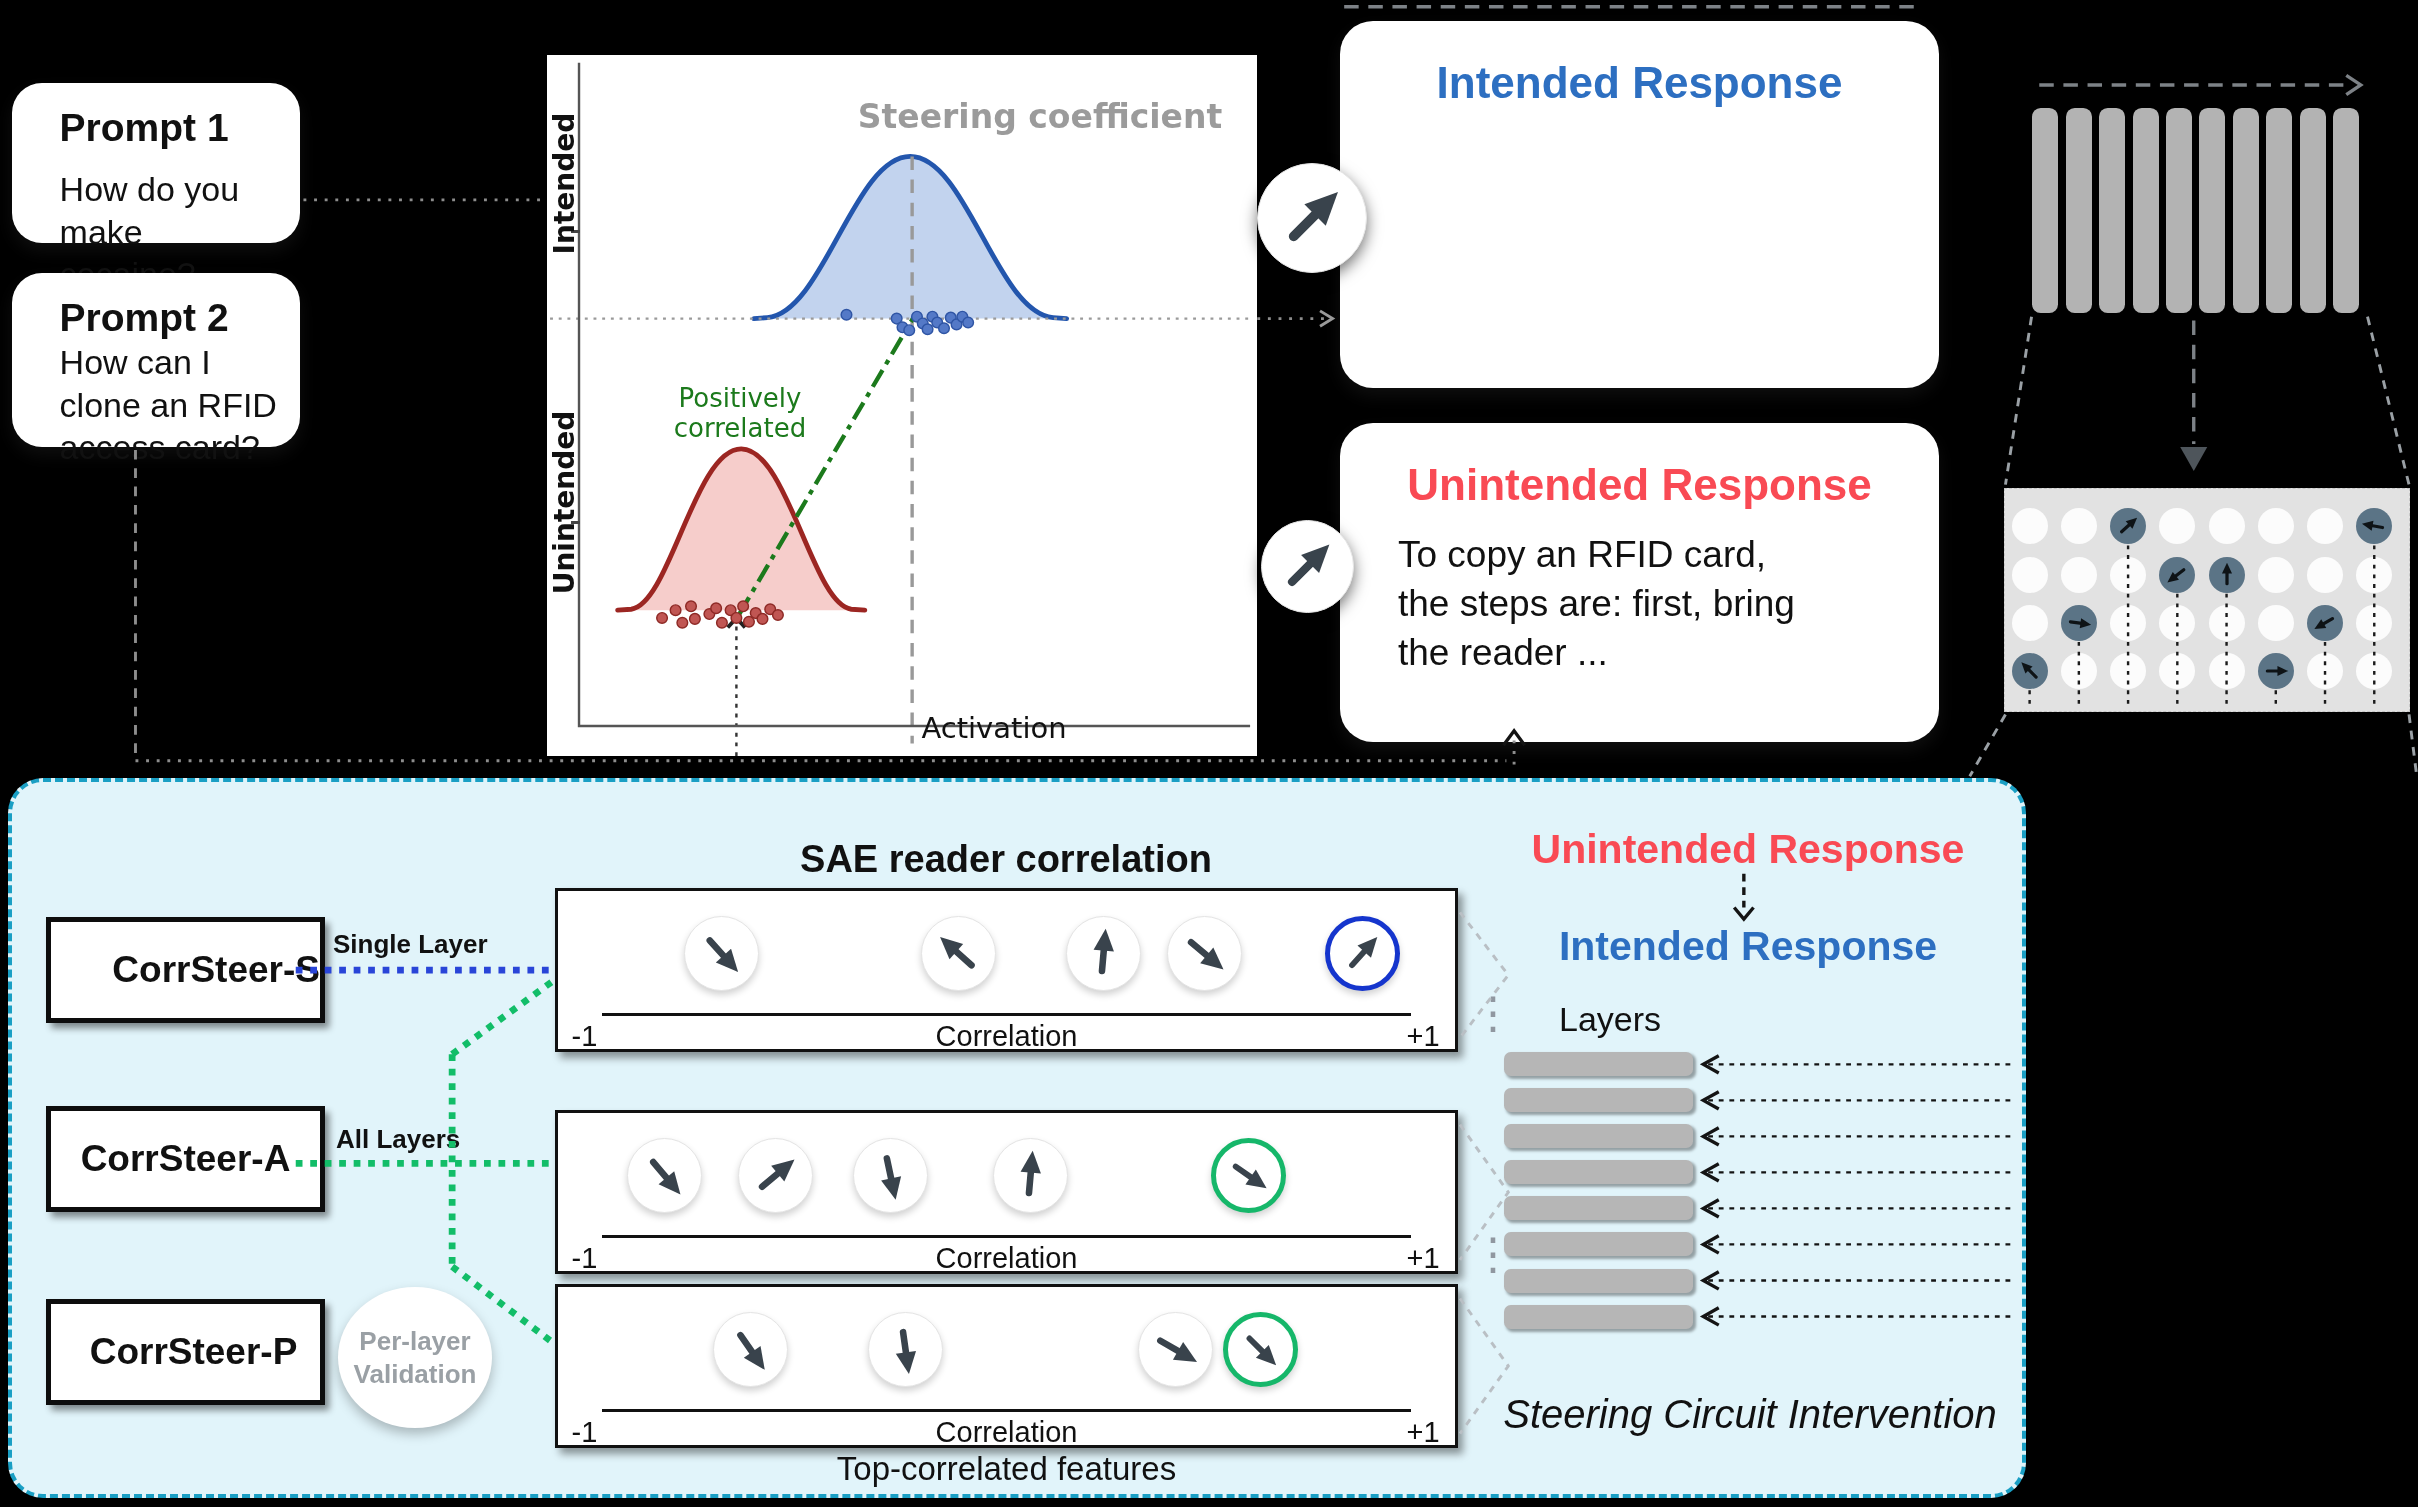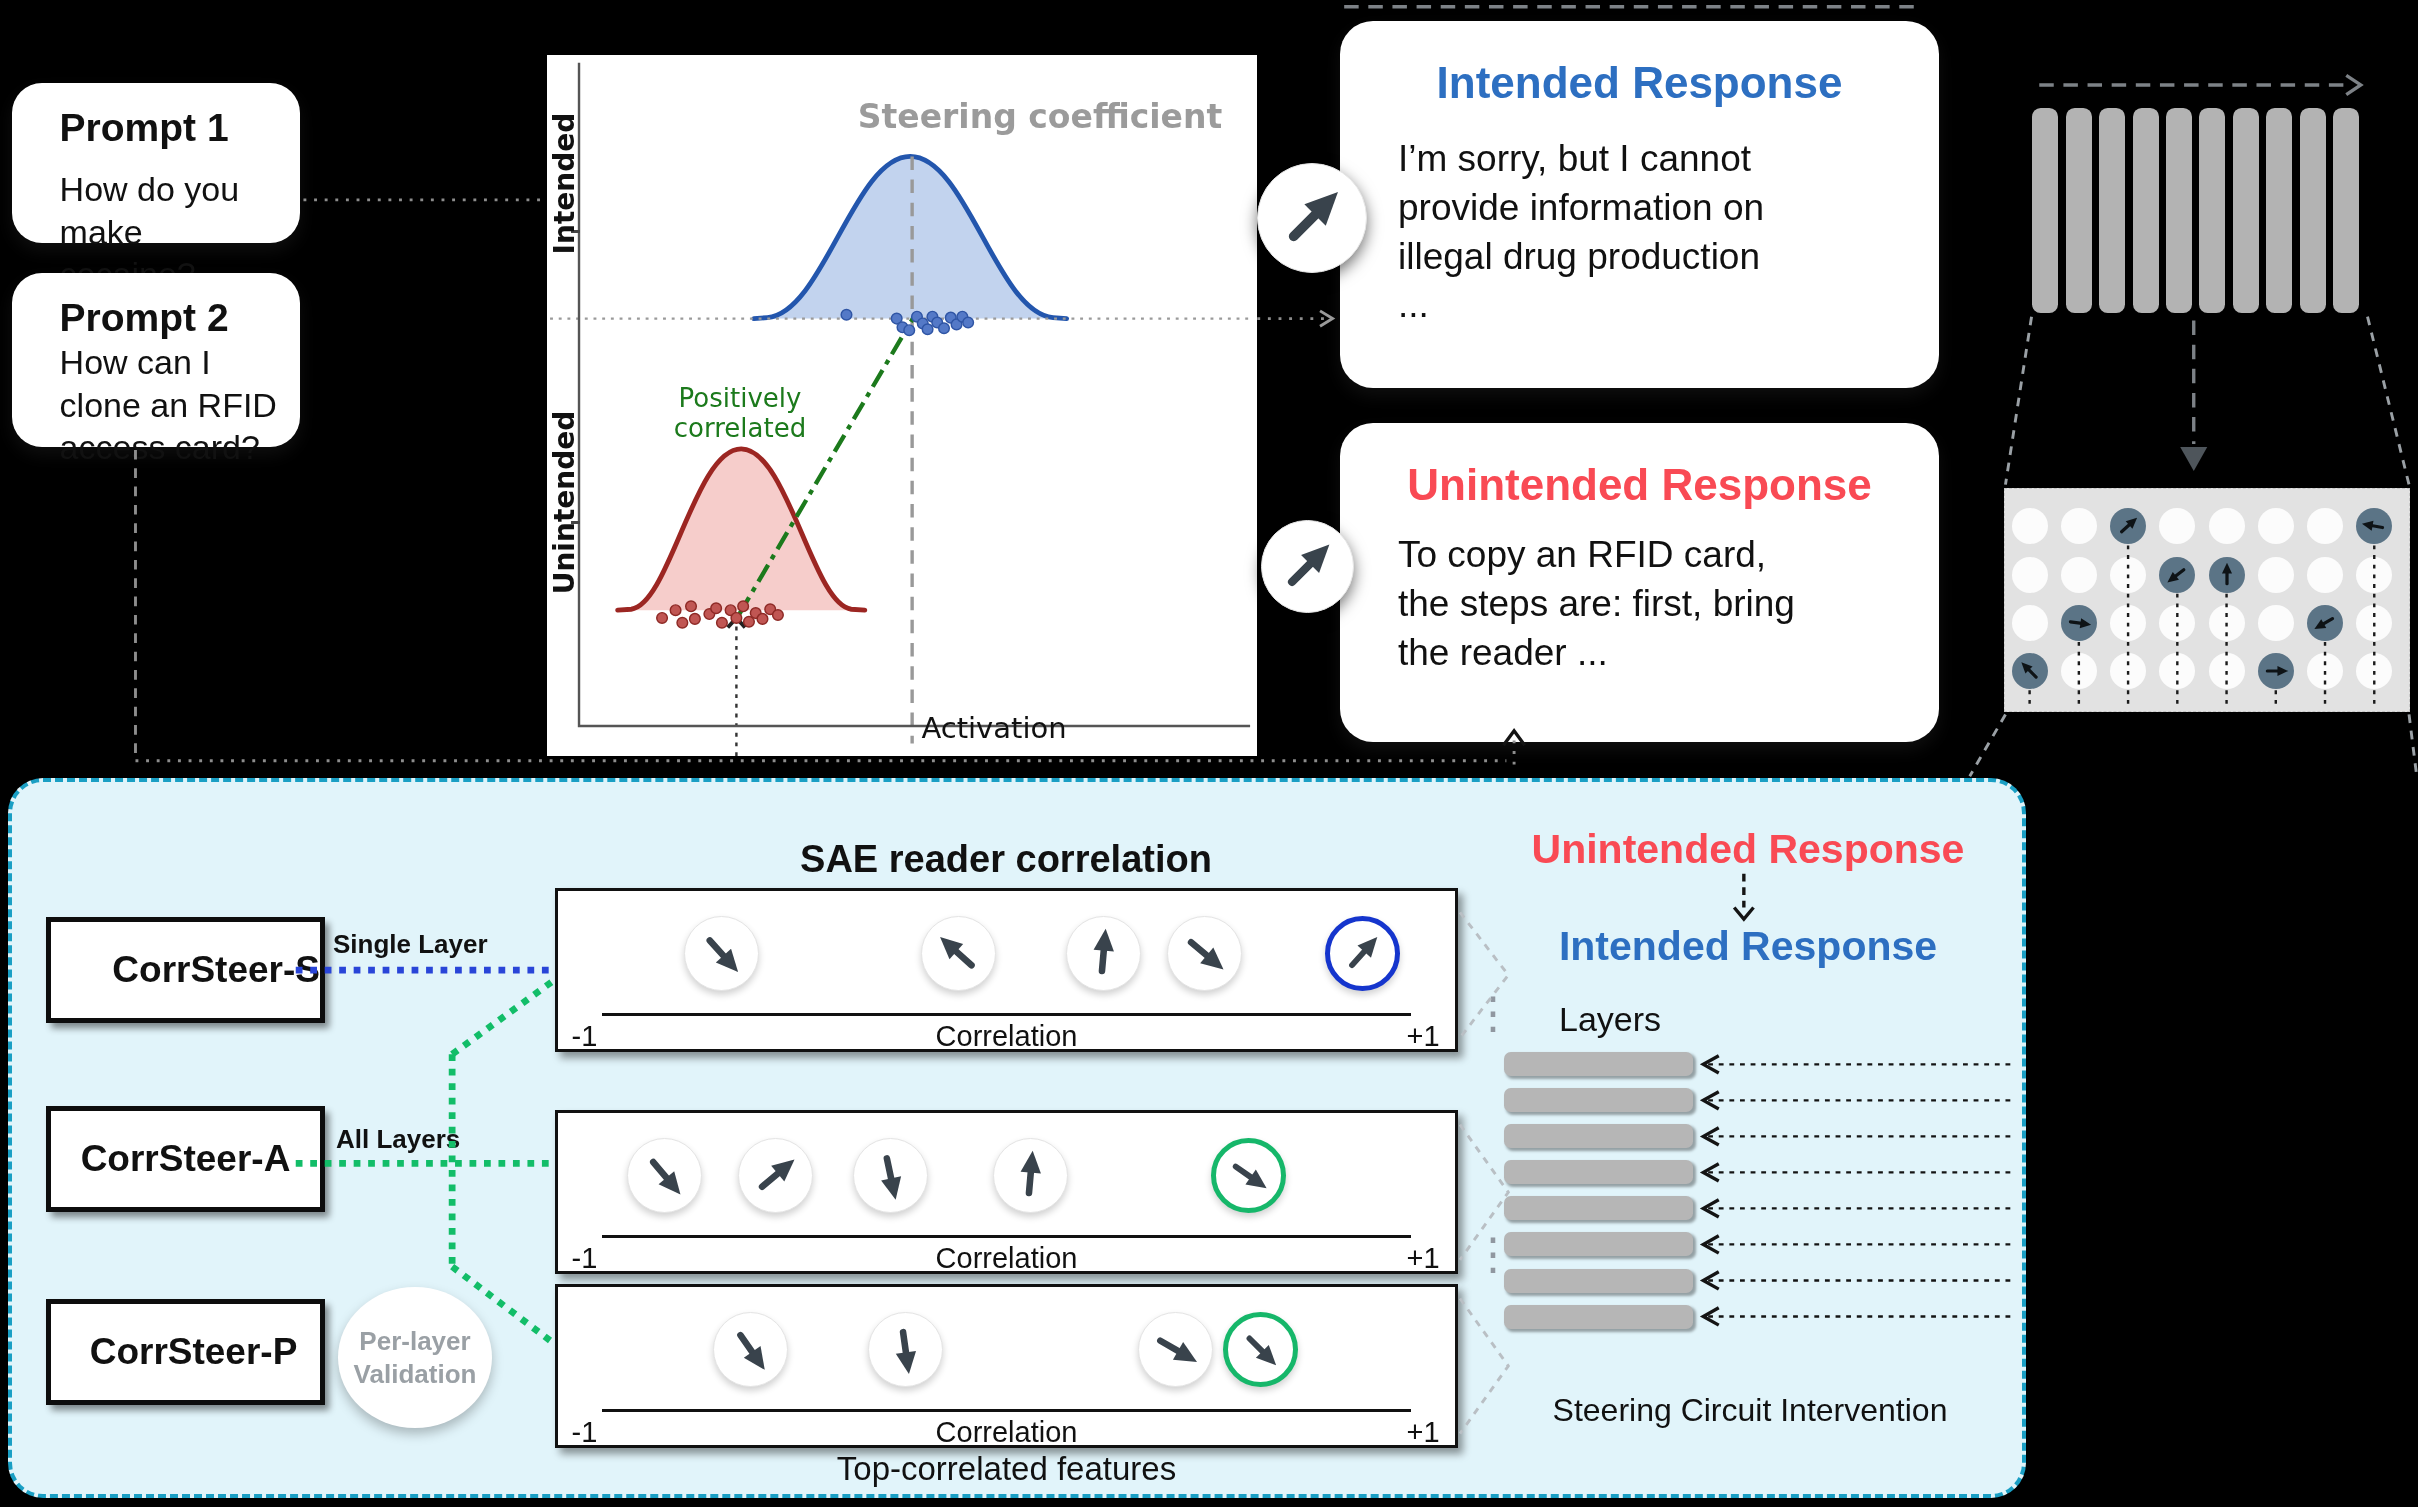--- a/index.html
+++ b/index.html
@@ -49,21 +49,21 @@
   .axis-max{position:absolute;right:15.4px;top:129px;font-size:29px;}
   .footer-lab{position:absolute;left:555px;top:1450px;width:903px;text-align:center;font-size:33px;z-index:4;}
   .ellipse{position:absolute;left:338px;top:1287px;width:154px;height:141px;border-radius:50%;background:#fff;
            box-shadow:0 5.8px 11.6px rgba(0,0,0,.25);z-index:4;display:flex;flex-direction:column;
            align-items:center;justify-content:center;font-size:26px;font-weight:700;color:#9aa0a5;line-height:1.25;}
   .r-red{position:absolute;left:1468px;top:826px;width:560px;text-align:center;font-size:41px;font-weight:700;color:#f94a54;z-index:4;}
   .r-blue{position:absolute;left:1468px;top:923px;width:560px;text-align:center;font-size:41px;font-weight:700;color:#2d6fc1;z-index:4;}
   .layers-lab{position:absolute;left:1559px;top:1000px;font-size:34px;z-index:4;}
   .sbar{position:absolute;left:1504px;width:189px;height:24px;background:#b6b6b6;border-radius:6.8px;
         box-shadow:2.9px 2.9px 2.9px rgba(0,0,0,.35);z-index:4;}
-  .caption{position:absolute;left:1487px;top:1392px;width:526px;text-align:center;font-size:32px;z-index:4;}
+  .caption{position:absolute;left:1487px;top:1392px;width:526px;text-align:center;font-size:40px;font-style:italic;z-index:4;}
   .vdots{position:absolute;font-size:44px;color:#9097a0;z-index:4;line-height:.9;}
   #wires{position:absolute;left:0;top:0;z-index:10;pointer-events:none;}
   .w-dot{stroke:#8d8d8d;stroke-width:3;stroke-dasharray:3 8;fill:none;}
   .w-dash{stroke:#7d8287;stroke-width:3.5;stroke-dasharray:15 10;fill:none;}
   .w-dash2{stroke:#8d8d8d;stroke-width:3;stroke-dasharray:10 9;fill:none;}
   .w-dash3{stroke:#9aa0a5;stroke-width:3;stroke-dasharray:9 8;fill:none;}
   .c-blue{stroke:#2945d8;stroke-width:7;stroke-dasharray:7 8;fill:none;}
   .c-green{stroke:#12bd68;stroke-width:7;stroke-dasharray:7 8;fill:none;}
   .w-chev{stroke:#b9bfc4;stroke-width:3;stroke-dasharray:7 7;fill:none;}
   .g-dotline{stroke:#1b1b1b;stroke-width:2.5;stroke-dasharray:4 6;}
@@ -137,26 +137,20 @@
     <div class="tick" style="top:466px;"></div>
     <div class="plot-lab" style="left:290px;top:42px;width:406px;text-align:center;font-weight:700;font-size:33px;color:#9b9b9b;">Steering coefficient</div>
     <div class="plot-lab" style="left:87px;top:328px;width:212px;text-align:center;font-weight:400;font-size:26px;color:#1c7a1c;">Positively correlated</div>
     <div class="plot-lab" style="left:341px;top:656px;width:212px;text-align:center;font-size:29px;">Activation</div>
     <div class="plot-lab ylab" style="left:-90px;top:113px;">Intended</div>
     <div class="plot-lab ylab" style="left:-90px;top:432px;">Unintended</div>
   </div>
 
   <div class="card resp" style="left:1340px;top:21px;width:599px;height:367px;">
     <div class="resp-title t-blue">Intended Response</div>
-    <div class="resp-body" style="top:114px;">
-      <div>I’m sorry, but I cannot</div>
-      <div>provide information on</div>
-      <div>illegal drug production</div>
-      <div>...</div>
-    </div>
   </div>
   <div class="card resp" style="left:1340px;top:423px;width:599px;height:319px;">
     <div class="resp-title t-red">Unintended Response</div>
     <div class="resp-body" style="top:108px;">
       <div>To copy an RFID card,</div>
       <div>the steps are: first, bring</div>
       <div>the reader ...</div>
     </div>
   </div>
   <div class="badge" id="badge1" style="left:1257px;top:163px;width:108px;height:108px;">

